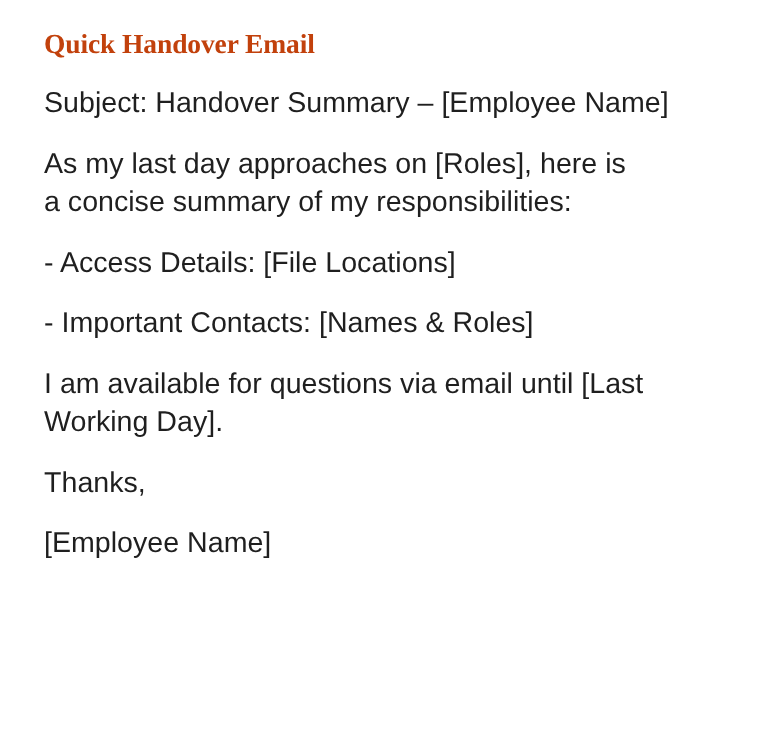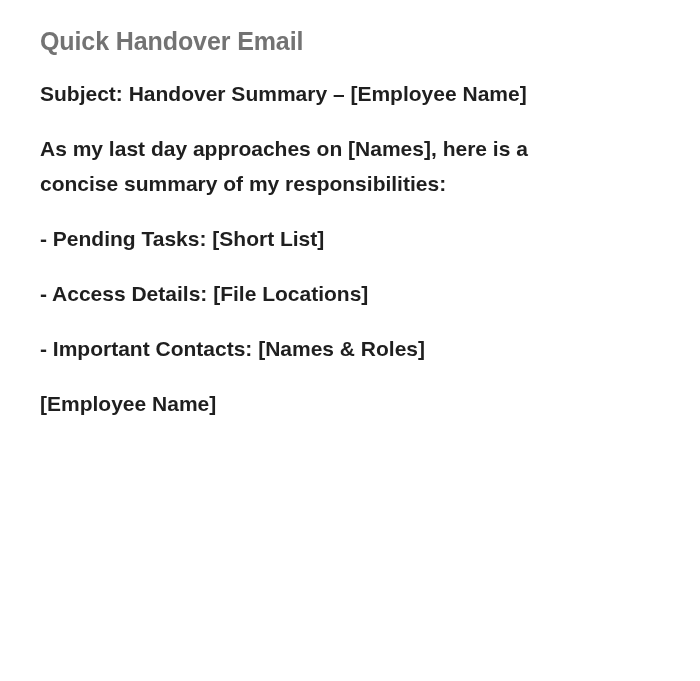--- a/index.html
+++ b/index.html
@@ -18,32 +18,33 @@
     width: 700px;
     height: 681px;
     background: #ffffff;
     padding: 26px 40px 0 40px;
     overflow: hidden;
   }
   .doc-title {
     font-size: 25px;
     line-height: 30px;
     font-weight: bold;
-    color: #737373;
+    color: #c2410c;
     letter-spacing: -0.1px;
     margin: 0 0 20px 0;
     white-space: nowrap;
+    font-family: Liberation Serif, serif;
   }
   .body-block {
     width: 580px;
   }
   .para {
-    font-size: 21px;
+    font-size: 26px;
     line-height: 35px;
-    font-weight: bold;
+    font-weight: normal;
     color: #1f1f1f;
     margin: 0 0 20px 0;
   }
   .para:last-child {
     margin-bottom: 0;
   }
   .para.wrap {
     width: 545px;
   }
 </style>
@@ -52,27 +53,28 @@
 
 <div class="page">
 
   <h1 class="doc-title">Quick Handover Email</h1>
 
   <div class="body-block">
 
     <p class="para">Subject: Handover Summary – [Employee Name]</p>
 
 
-    <p class="para wrap">As my last day approaches on [Names], here is a concise summary of my responsibilities:</p>
+    <p class="para wrap">As my last day approaches on [Roles], here is a concise summary of my responsibilities:</p>
 
 
-    <p class="para">- Pending Tasks: [Short List]</p>
 
     <p class="para">- Access Details: [File Locations]</p>
 
     <p class="para">- Important Contacts: [Names &amp; Roles]</p>
 
+    <p class="para">I am available for questions via email until [Last Working Day].</p>
 
+    <p class="para">Thanks,</p>
 
     <p class="para">[Employee Name]</p>
 
   </div>
 </div>
 
 </body></html>

